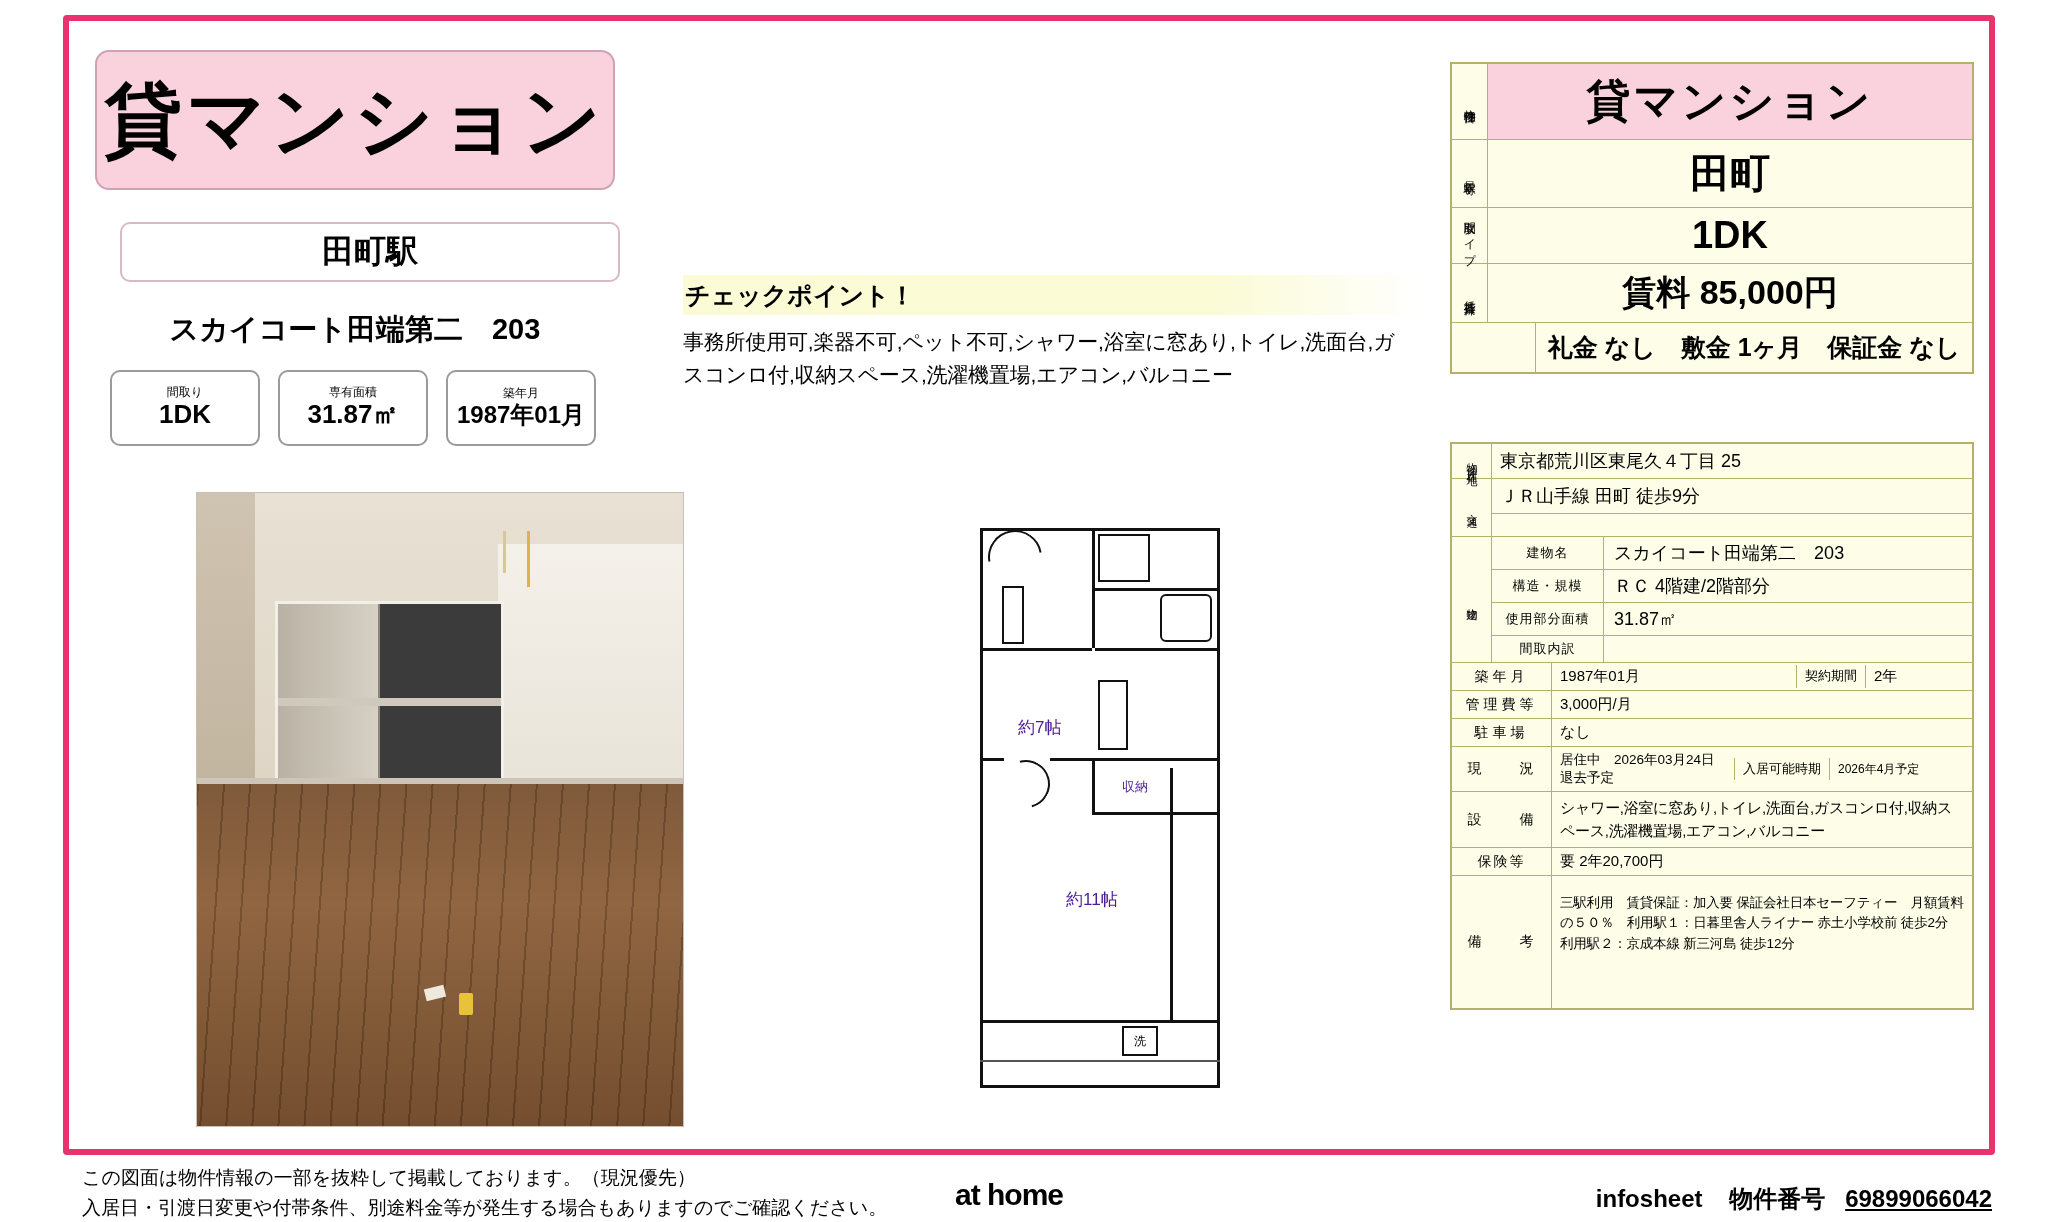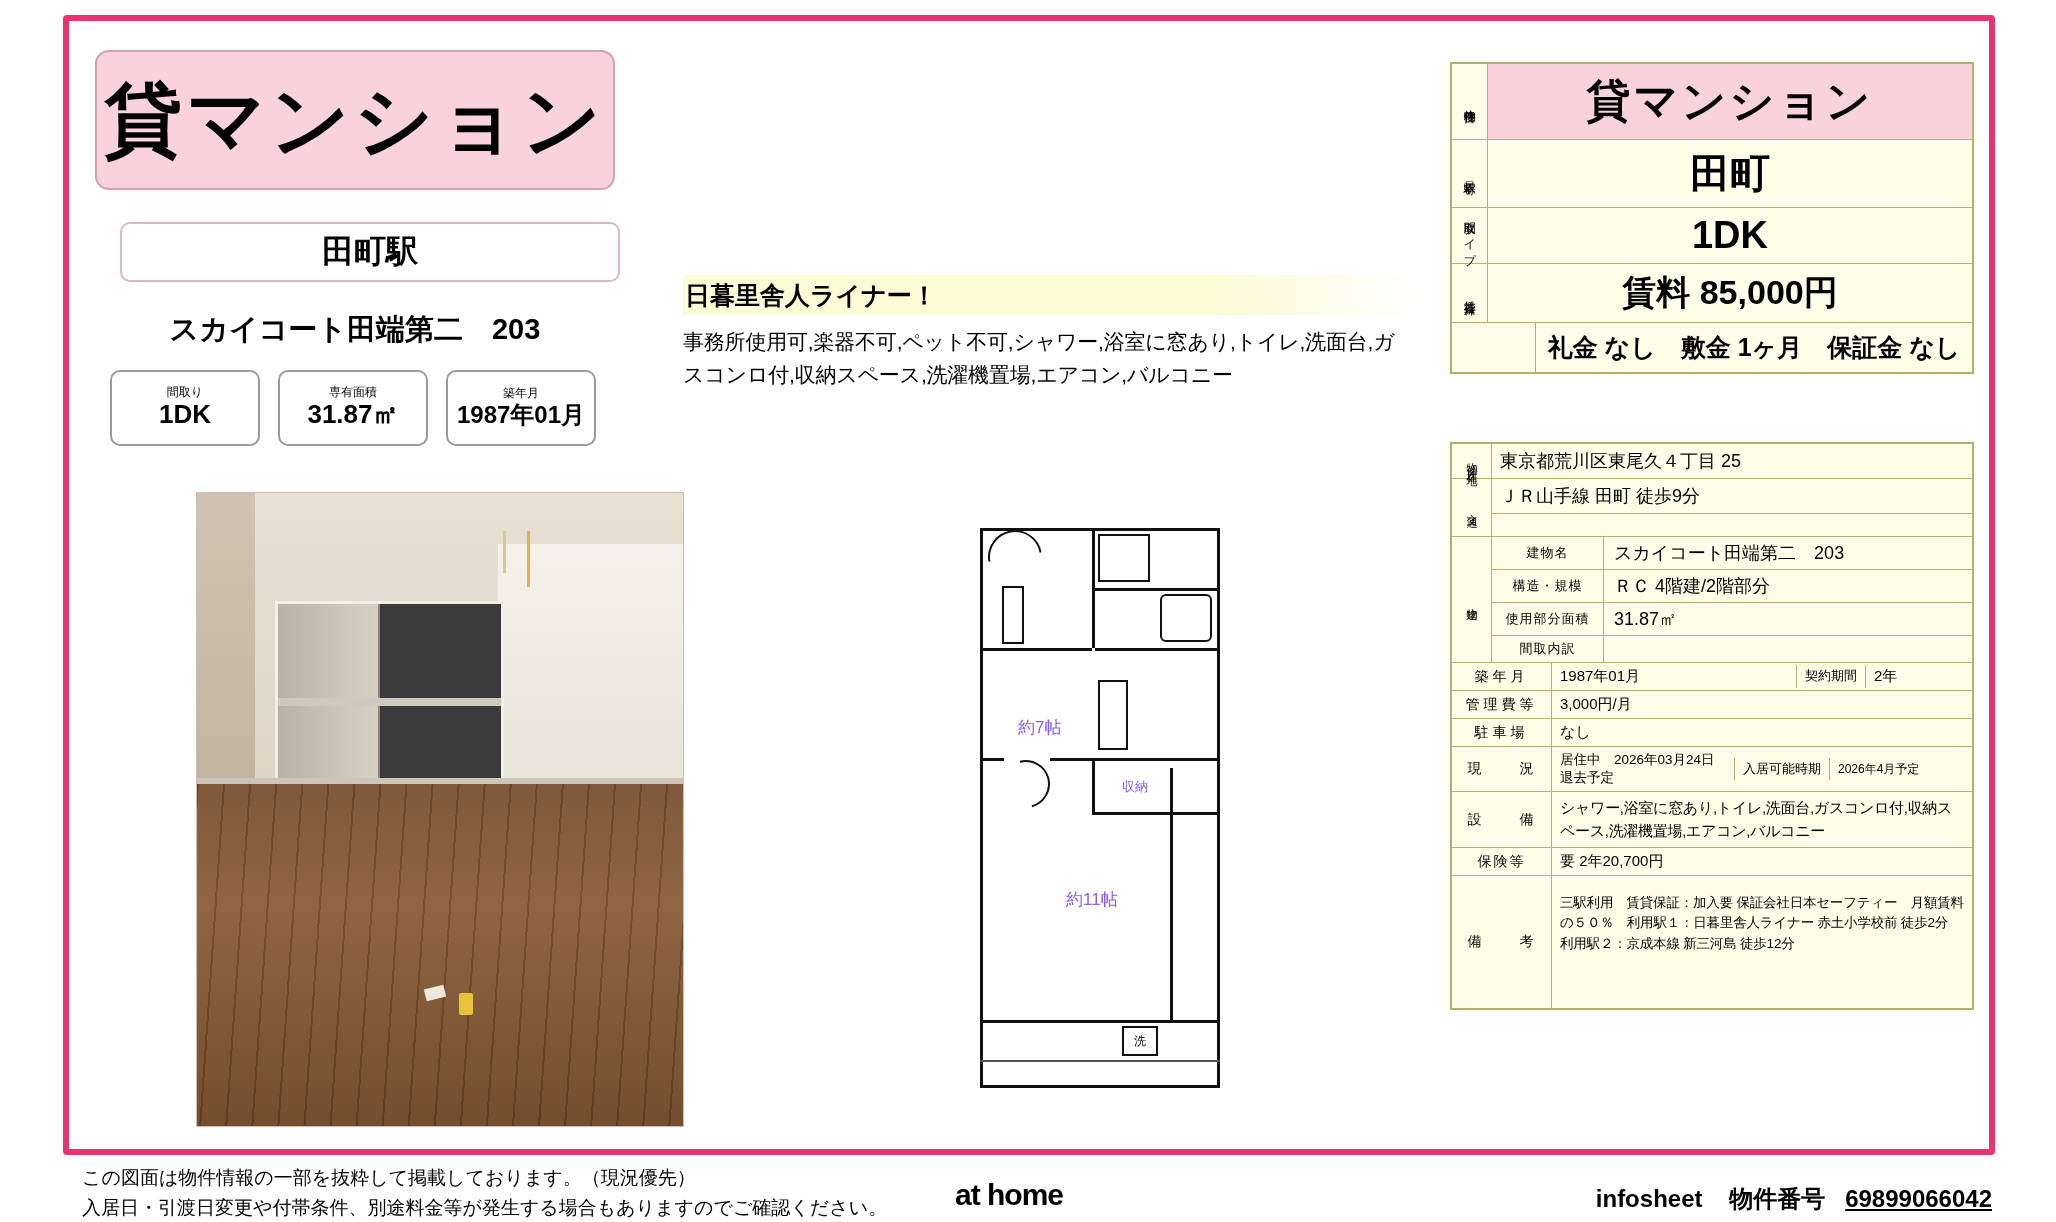--- a/index.html
+++ b/index.html
@@ -186,21 +186,21 @@
     position:absolute; left:0; top:0; width:100%; height:100%;
     border: 3px solid #111;
     box-sizing: border-box;
     background:#fff;
   }
   .fp-line { position:absolute; background:#111; }
   .fp-thin { position:absolute; background:#555; }
   .fp-label {
     position:absolute;
     font-size:15px;
-    color:#8b5cf6;
+    color:#4c1d95;
     white-space:nowrap;
   }
   .fp-room-label { font-size:17px; }
   .fp-box {
     position:absolute;
     border:2px solid #111;
     box-sizing:border-box;
     font-size:13px;
     display:flex; align-items:center; justify-content:center;
     background:#fff;
@@ -408,21 +408,21 @@
     <div class="spec-card">
       <span class="lbl">専有面積</span>
       <span class="val">31.87㎡</span>
     </div>
     <div class="spec-card">
       <span class="lbl">築年月</span>
       <span class="val" style="font-size:24px">1987年01月</span>
     </div>
   </div>
 
-  <div class="cp-title">日暮里舎人ライナー！</div>
+  <div class="cp-title">チェックポイント！</div>
   <div class="cp-body">事務所使用可,楽器不可,ペット不可,シャワー,浴室に窓あり,トイレ,洗面台,ガスコンロ付,収納スペース,洗濯機置場,エアコン,バルコニー</div>
 
   <div class="photo">
     <div class="ph-wall"></div>
     <div class="ph-left-wall"></div>
     <div class="ph-right-wall"></div>
     <div class="ph-closet">
       <div class="ph-closet-door"></div>
       <div class="ph-closet-shelf"></div>
     </div>

